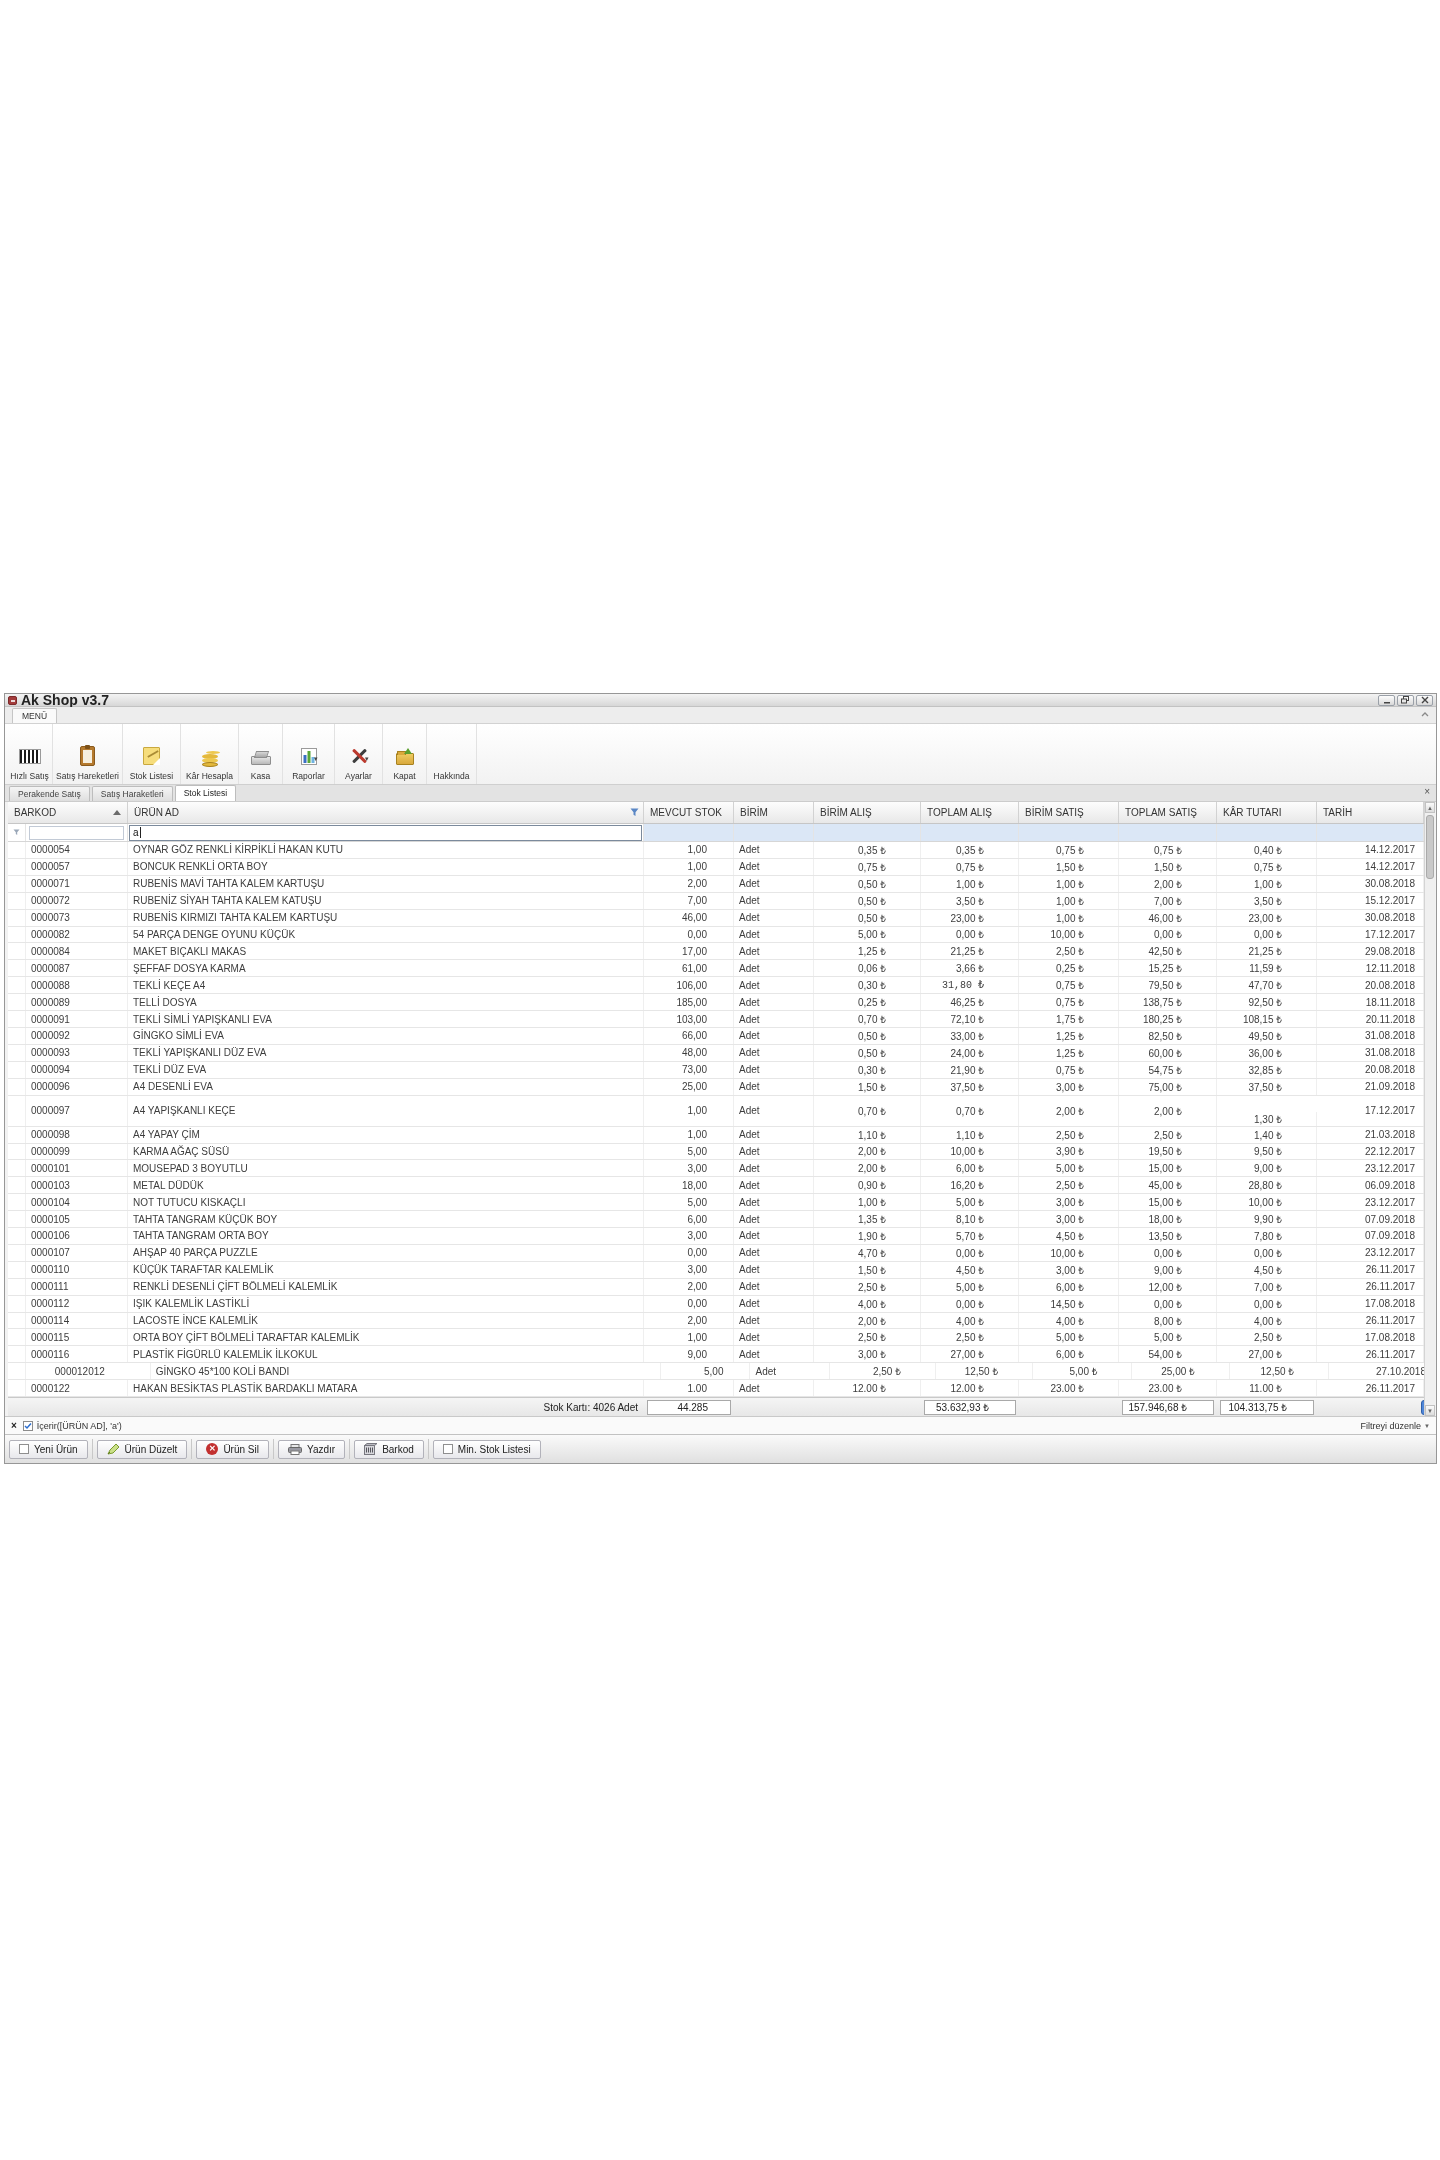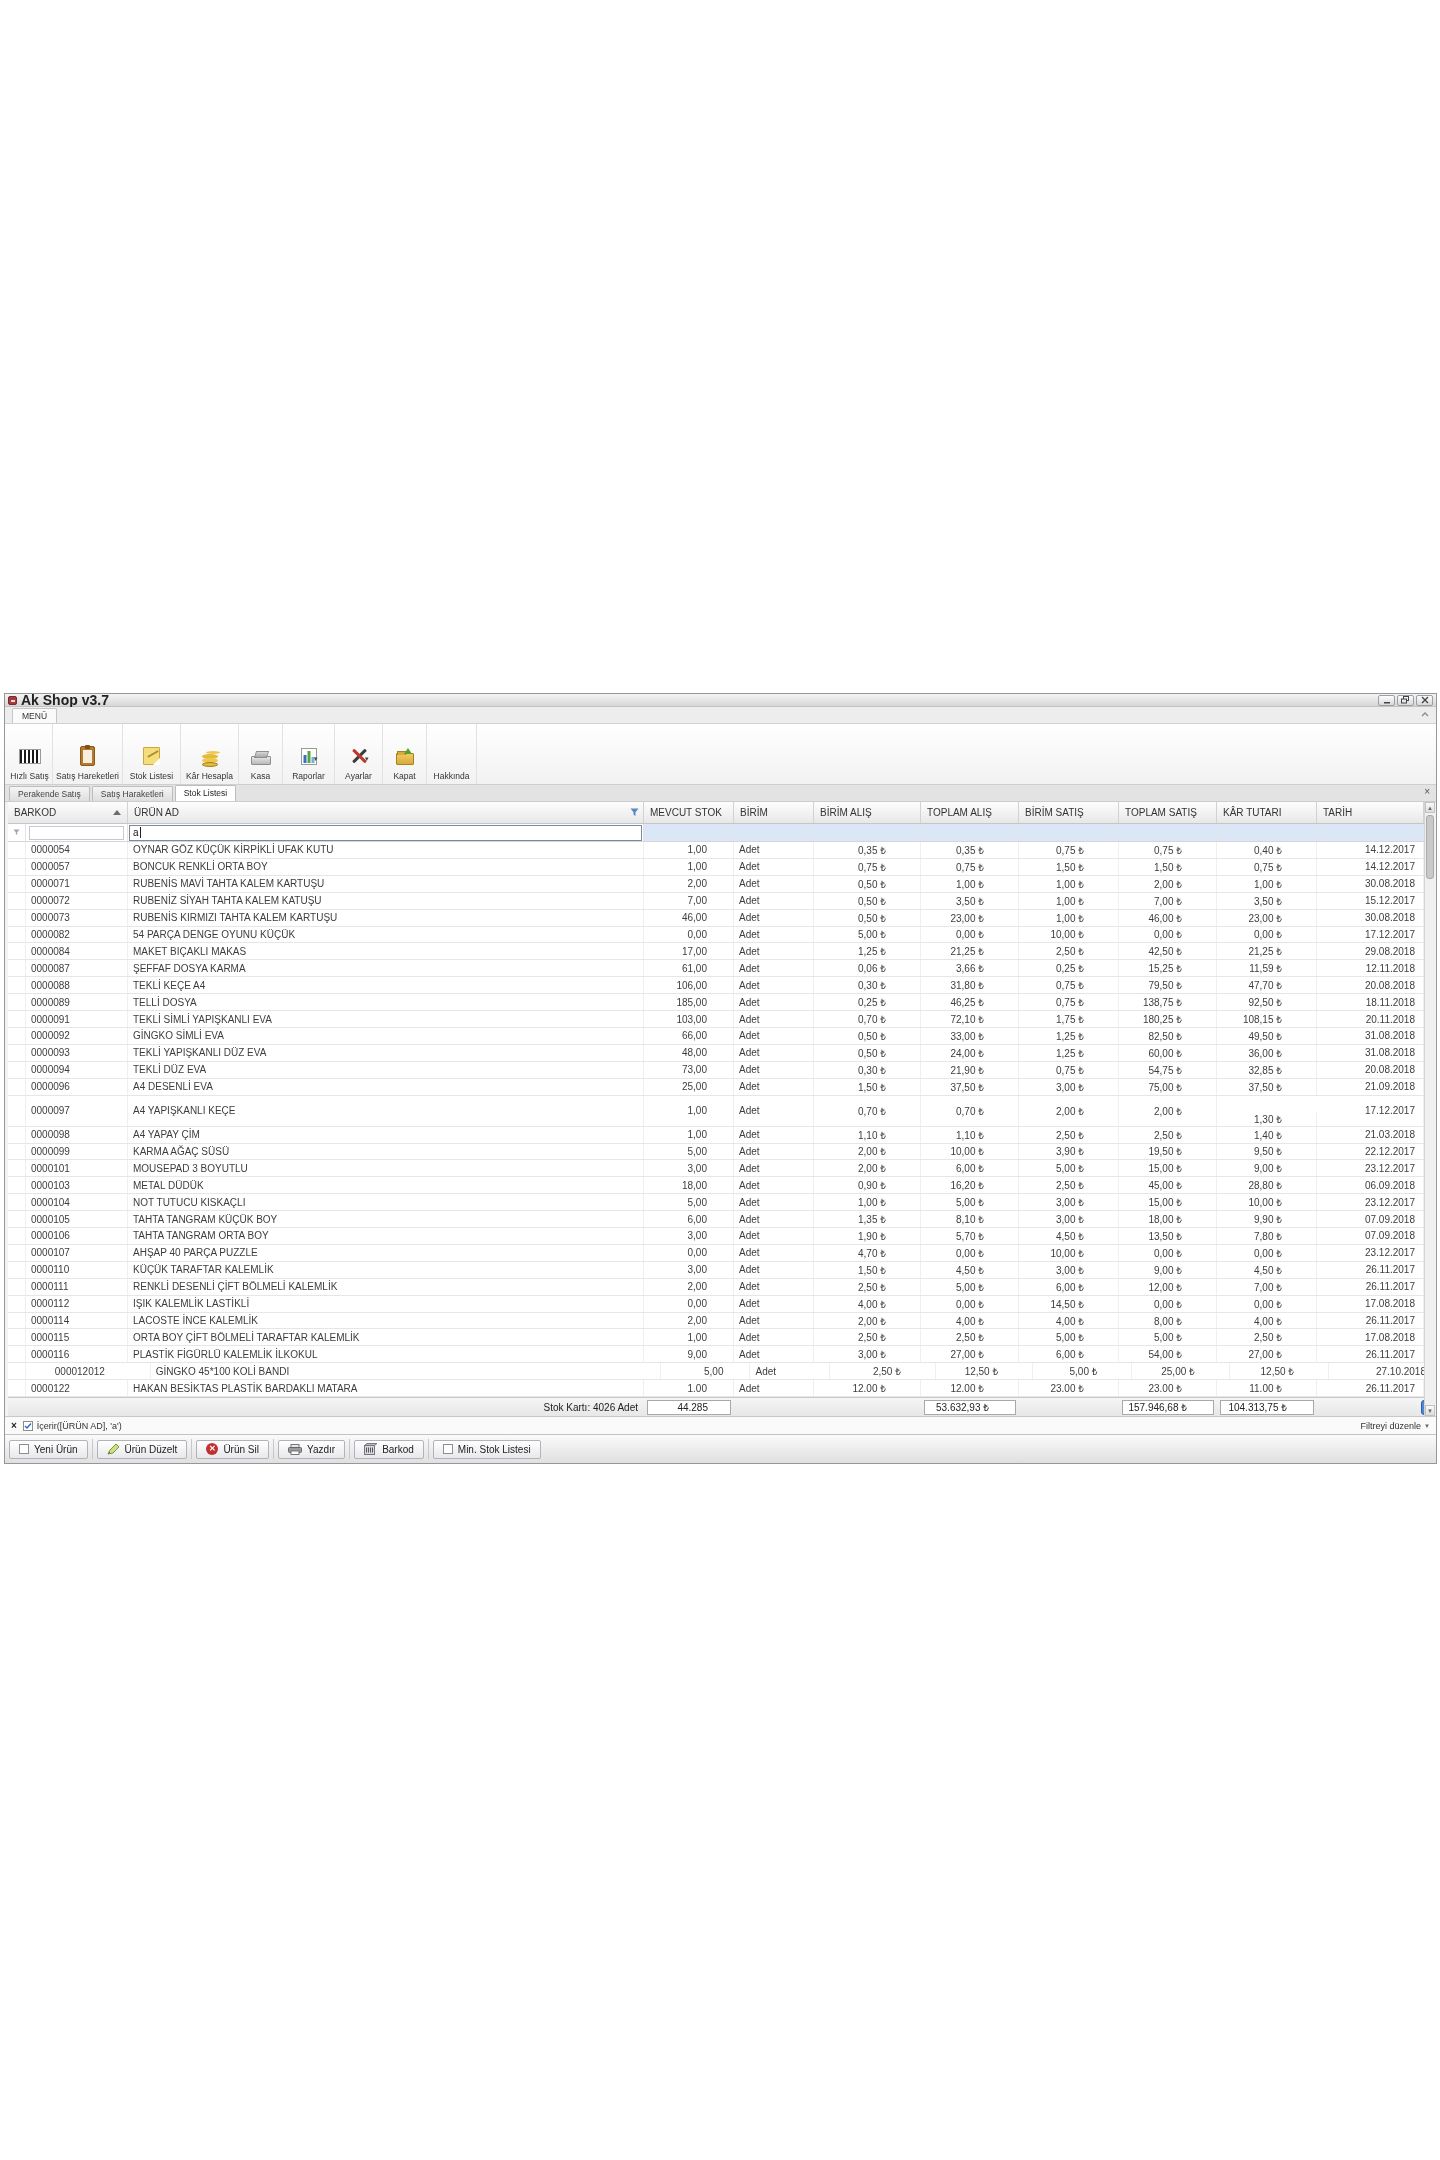--- a/index.html
+++ b/index.html
@@ -291,21 +291,21 @@
         <div class="fcell blue" style="width: 98px;"></div>
         <div class="fcell blue" style="width: 100px;"></div>
         <div class="fcell blue" style="width: 98px;"></div>
         <div class="fcell blue" style="width: 100px;"></div>
         <div class="fcell blue" style="width: 107px;"></div>
       </div>
     <div class="rows">
         <div class="grow">
           <div class="gcell " style="width: 18px;"></div>
           <div class="gcell al" style="width: 102px;">0000054</div>
-          <div class="gcell al" style="width: 516px;">OYNAR GÖZ KÜÇÜK KİRPİKLİ UFAK KUTU</div>
+          <div class="gcell al" style="width: 516px;">OYNAR GÖZ RENKLİ KİRPİKLİ HAKAN KUTU</div>
           <div class="gcell ar pr-stok" style="width: 90px;">1,00</div>
           <div class="gcell al" style="width: 80px;">Adet</div>
           <div class="gcell ar pr-money" style="width: 107px;">0,35 ₺</div>
           <div class="gcell ar pr-money" style="width: 98px;">0,35 ₺</div>
           <div class="gcell ar pr-money" style="width: 100px;">0,75 ₺</div>
           <div class="gcell ar pr-money" style="width: 98px;">0,75 ₺</div>
           <div class="gcell ar pr-money" style="width: 100px;">0,40 ₺</div>
           <div class="gcell ar pr-date" style="width: 107px;">14.12.2017</div>
         </div>
         <div class="grow">
@@ -399,21 +399,21 @@
           <div class="gcell ar pr-money" style="width: 100px;">11,59 ₺</div>
           <div class="gcell ar pr-date" style="width: 107px;">12.11.2018</div>
         </div>
         <div class="grow">
           <div class="gcell " style="width: 18px;"></div>
           <div class="gcell al" style="width: 102px;">0000088</div>
           <div class="gcell al" style="width: 516px;">TEKLİ KEÇE A4</div>
           <div class="gcell ar pr-stok" style="width: 90px;">106,00</div>
           <div class="gcell al" style="width: 80px;">Adet</div>
           <div class="gcell ar pr-money" style="width: 107px;">0,30 ₺</div>
-          <div class="gcell ar pr-money" style="width: 98px;">31,80 ₺</div>
+          <div class="gcell ar pr-money" style="width: 98px; font-family: Liberation Mono, monospace;">31,80 ₺</div>
           <div class="gcell ar pr-money" style="width: 100px;">0,75 ₺</div>
           <div class="gcell ar pr-money" style="width: 98px;">79,50 ₺</div>
           <div class="gcell ar pr-money" style="width: 100px;">47,70 ₺</div>
           <div class="gcell ar pr-date" style="width: 107px;">20.08.2018</div>
         </div>
         <div class="grow">
           <div class="gcell " style="width: 18px;"></div>
           <div class="gcell al" style="width: 102px;">0000089</div>
           <div class="gcell al" style="width: 516px;">TELLİ DOSYA</div>
           <div class="gcell ar pr-stok" style="width: 90px;">185,00</div>

